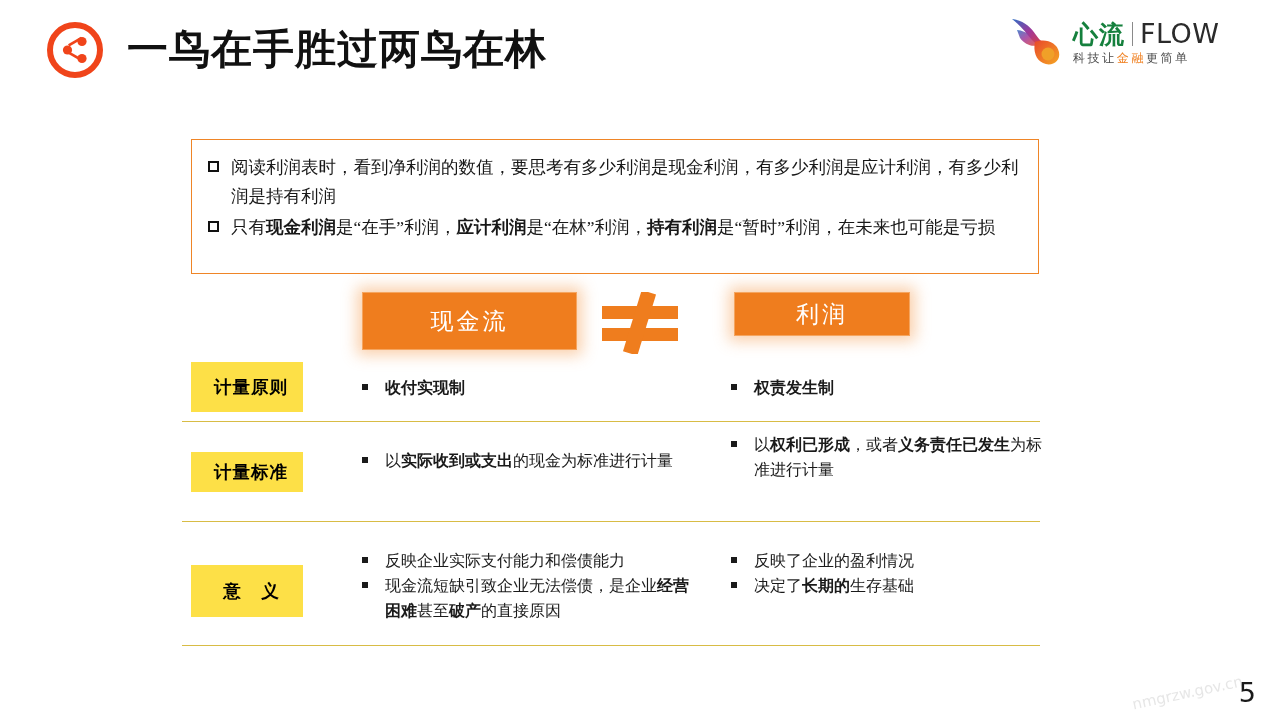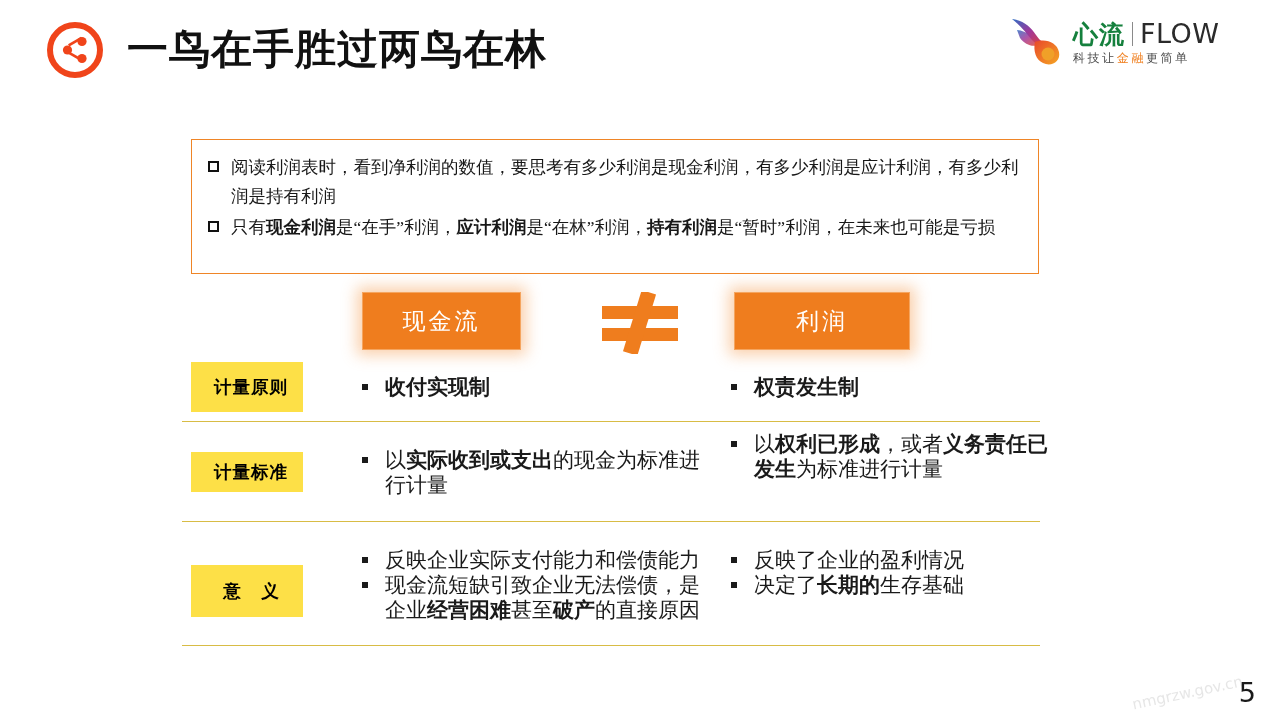--- a/index.html
+++ b/index.html
@@ -133,22 +133,22 @@
     background: #ef7d1e;
     border: 1px solid #f5a55f;
     box-shadow: 0 0 14px 5px rgba(243,150,70,0.45);
     color: #ffffff;
     font-size: 23px;
     letter-spacing: 3px;
     display: flex;
     align-items: center;
     justify-content: center;
   }
-  .banner-cash { left: 362px; top: 292px; width: 159px; height: 58px; }
-  .banner-profit { left: 734px; top: 292px; width: 176px; height: 58px; }
+  .banner-cash { left: 362px; top: 292px; width: 215px; height: 58px; }
+  .banner-profit { left: 734px; top: 292px; width: 176px; height: 44px; }
 
   .neq {
     position: absolute;
     left: 598px;
     top: 292px;
     width: 84px;
     height: 62px;
   }
 
   
@@ -192,21 +192,21 @@
 
   .cell-r1 { top: 375px; }
   .cell-r2 { top: 448px; }
   .cell-r2.col-right { top: 432px; }
   .cell-r3 { top: 548px; }
 
   .blist { margin: 0; padding: 0; list-style: none; }
   .blist li {
     display: flex;
     align-items: flex-start;
-    font-size: 21px;
+    font-size: 16px;
     line-height: 25px;
     color: #1a1a1a;
   }
   .blist li + li { margin-top: 0; }
   .sqbullet {
     flex: 0 0 auto;
     width: 6px;
     height: 6px;
     background: #1a1a1a;
     margin: 9px 17px 0 0;

